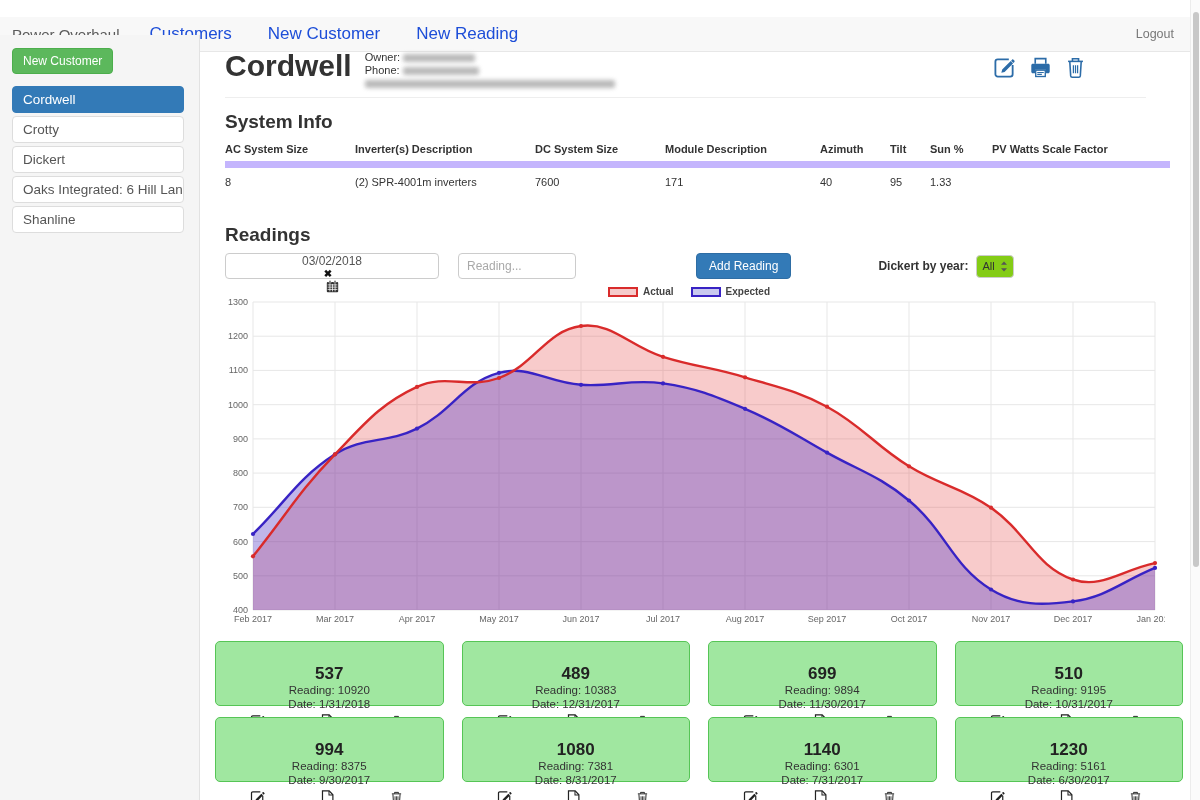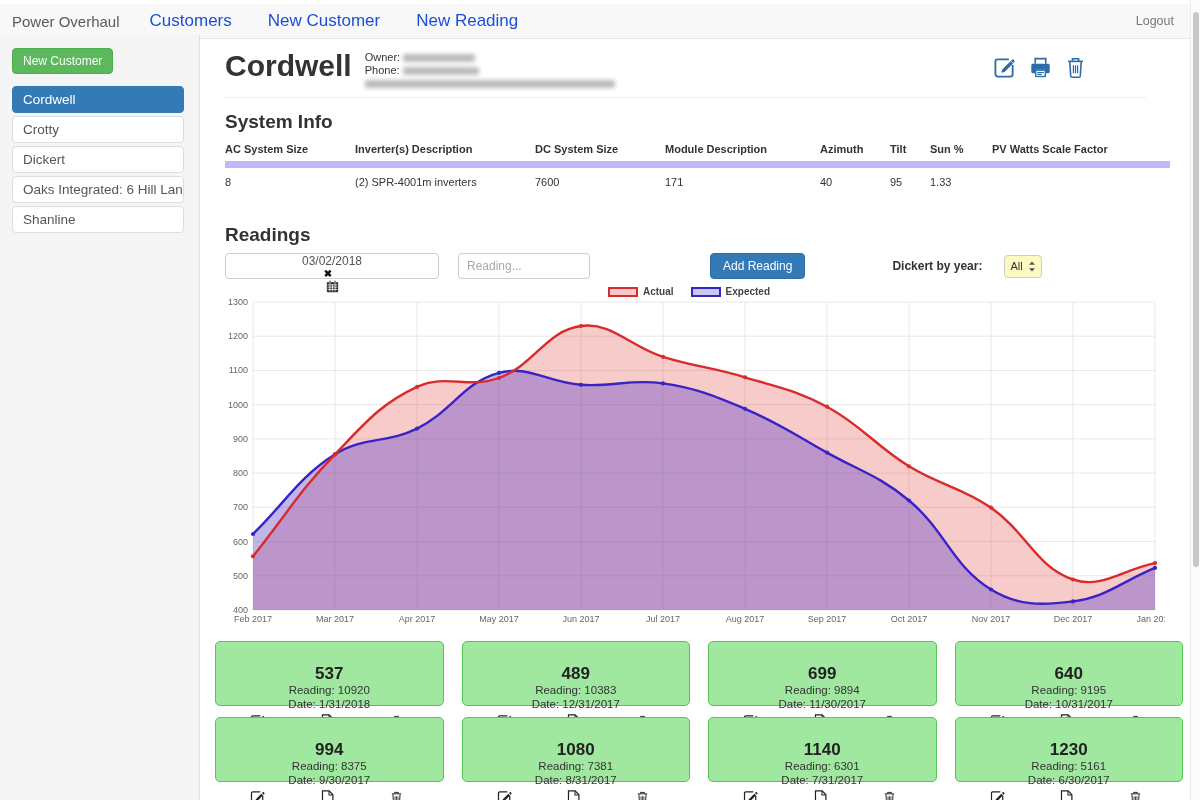--- a/index.html
+++ b/index.html
@@ -1,20 +1,20 @@
 <!DOCTYPE html>
 <html><head>
 <meta charset="utf-8">
 <style>
   * { margin:0; padding:0; box-sizing:border-box; }
   html,body { width:1200px; height:800px; overflow:hidden; background:#fff;
               font-family:"Liberation Sans", sans-serif; color:#333; }
 
   
-  .navbar { position:absolute; top:4px; left:0; width:1200px; height:35px;
+  .navbar { position:absolute; top:17px; left:0; width:1200px; height:35px;
             background:#f8f8f8; border-bottom:1px solid #e7e7e7;
             display:flex; align-items:center; }
   .brand { font-size:15px; color:#5a5a5a; margin-left:12px; text-decoration:none; }
   .nav-links { display:flex; margin-left:30px; gap:36px; }
   .nav-links a { font-size:17px; color:#1d4ed8; text-decoration:none; }
   .logout { margin-left:auto; margin-right:26px; font-size:12.5px; color:#777; text-decoration:none; }
 
   
   .sidebar { position:absolute; top:35px; left:0; width:200px; height:765px;
              background:#f5f5f5; border-right:1px solid #e2e2e2; padding:13px 15px 0 12px; }
@@ -49,30 +49,30 @@
   .sys-table .td { font-size:11px; padding:8px 4px 8px 0; }
 
   
   .controls-row { margin-top:20px; display:flex; align-items:center; height:26px; margin-top:7px; }
   .controls-row { margin-top:7px; }
   h2.readings-h { margin-top:28px; }
   .date-input { width:214px; height:26px; border:1px solid #ccc; border-radius:4px;
                 display:flex; align-items:center; padding:0 7px; background:#fff; cursor:text;flex-direction:column; }
   .date-text { font-size:12px; color:#555; flex:1; }
   .clear-x { font-size:10px; color:#111; font-weight:bold; margin-right:8px; cursor:pointer; }
-  .reading-input { width:132px; height:26px; border:1px solid #ccc; border-radius:4px;
+  .reading-input { width:118px; height:26px; border:1px solid #ccc; border-radius:4px;
                    margin-left:19px; font-size:12px; padding:0 8px; color:#555;
                    font-family:inherit; outline:none; }
   .reading-input::placeholder { color:#a9a9a9; }
   .add-btn { margin-left:120px; height:26px; background:#337ab7; border:1px solid #2e6da4;
              color:#fff; font-size:12px; padding:0 12px; border-radius:4px; cursor:pointer;
              font-family:inherit; }
   .filter-group { margin-left:87px; display:flex; align-items:center; }
   .filter-group label { font-size:12px; font-weight:bold; }
-  .year-select { margin-left:22px; border:1px solid #ccc; border-radius:4px; background:#fef9c3;
+  .year-select { margin-left:8px; border:1px solid #ccc; border-radius:4px; background:#84cc16;
                  height:23px; padding:0 5px; display:flex; align-items:center; gap:5px;
                  font-size:11px; color:#333; cursor:pointer; }
 
   
   .legend { margin-top:7px; display:flex; justify-content:center; align-items:center;
             gap:5px; height:11px; width:940px;font-weight:bold; }
   .legend .swatch { width:30px; height:10px; border-style:solid; border-width:2px; }
   .legend .lbl { font-size:10px; color:#444; margin-right:12px; }
   #chart-svg { display:block; margin-top:1px; }
 
@@ -333,21 +333,21 @@
             </svg></span>
           <span><svg width="13" height="15" viewBox="0 0 16 17" fill="none" stroke="#222" stroke-width="1.2">
               <path d="M2.3 4h11.4"></path>
               <path d="M5.6 3.7V2.2h4.8v1.5"></path>
               <path d="M3.6 4.5l.7 10.3c0 .7.6 1.2 1.3 1.2h4.8c.7 0 1.2-.5 1.3-1.2l.7-10.3"></path>
               <path d="M6.2 7v6.2M8 7v6.2M9.8 7v6.2" stroke-width="1"></path>
             </svg></span>
         </div>
       </article>
       <article class="card green">
-        <div class="kwh">640</div>
+        <div class="kwh">510</div>
         <div class="line">Reading: 9195</div>
         <div class="line">Date: 10/31/2017</div>
         <div class="icon-row">
           <span><svg width="15" height="15" viewBox="0 0 16 16">
               <path d="M11 2H2.9c-.7 0-1.3.6-1.3 1.3v9.4c0 .7.6 1.3 1.3 1.3h9.4c.7 0 1.3-.6 1.3-1.3V6.2" fill="none" stroke="#222" stroke-width="1.3"></path>
               <path d="M6.2 9.9l-.6 2.4 2.4-.6 5.9-6-1.8-1.8zM12.8 3.2l1.8 1.8.8-.9c.3-.3.3-.7 0-1l-.8-.8c-.3-.3-.7-.3-1 0z" fill="#222"></path>
             </svg></span>
           <span><svg width="13" height="15" viewBox="0 0 14 16">
               <path d="M1.6.8h7.2l4 4.2v10.2H1.6z" fill="none" stroke="#222" stroke-width="1.3"></path>
               <path d="M8.6 1v4.2h4.2" fill="none" stroke="#222" stroke-width="1.1"></path>

